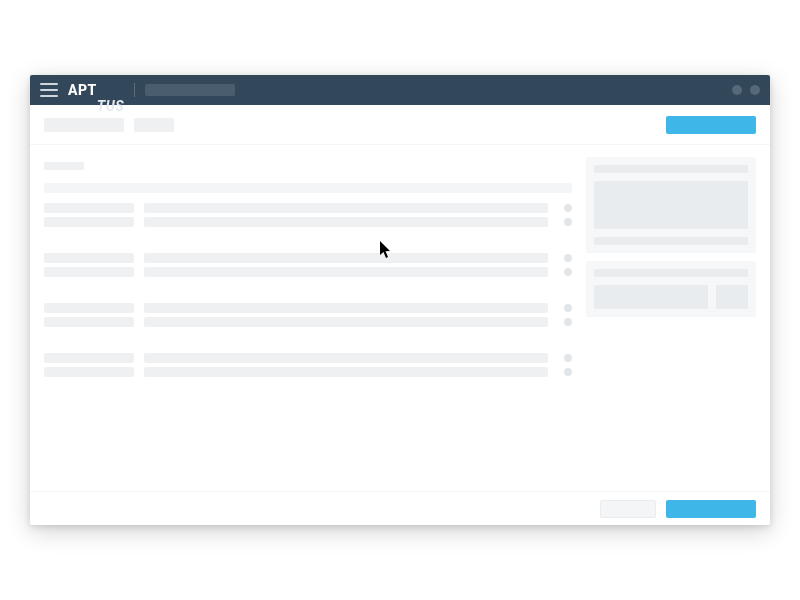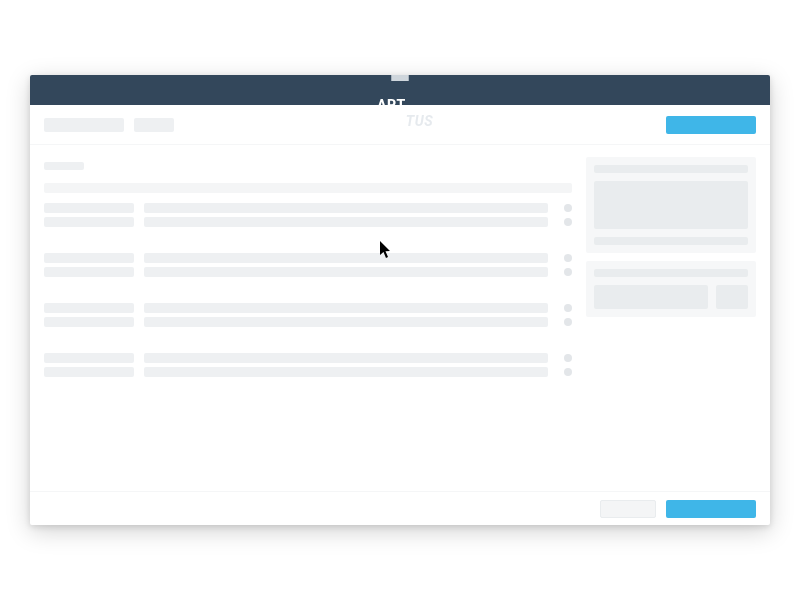--- a/index.html
+++ b/index.html
@@ -25,21 +25,20 @@
     flex-direction: column;
   }
   
   .navbar {
     height: 30px;
     background: #33475b;
     display: flex;
     align-items: center;
     padding: 0 10px;
     color: #ffffff;
-    flex-direction: column;
   }
   .hamburger {
     width: 18px;
     height: 14px;
     display: flex;
     flex-direction: column;
     justify-content: space-between;
     cursor: pointer;
   }
   .hamburger span { display:block; height:2px; background:#cfd6dc; border-radius:1px; }

